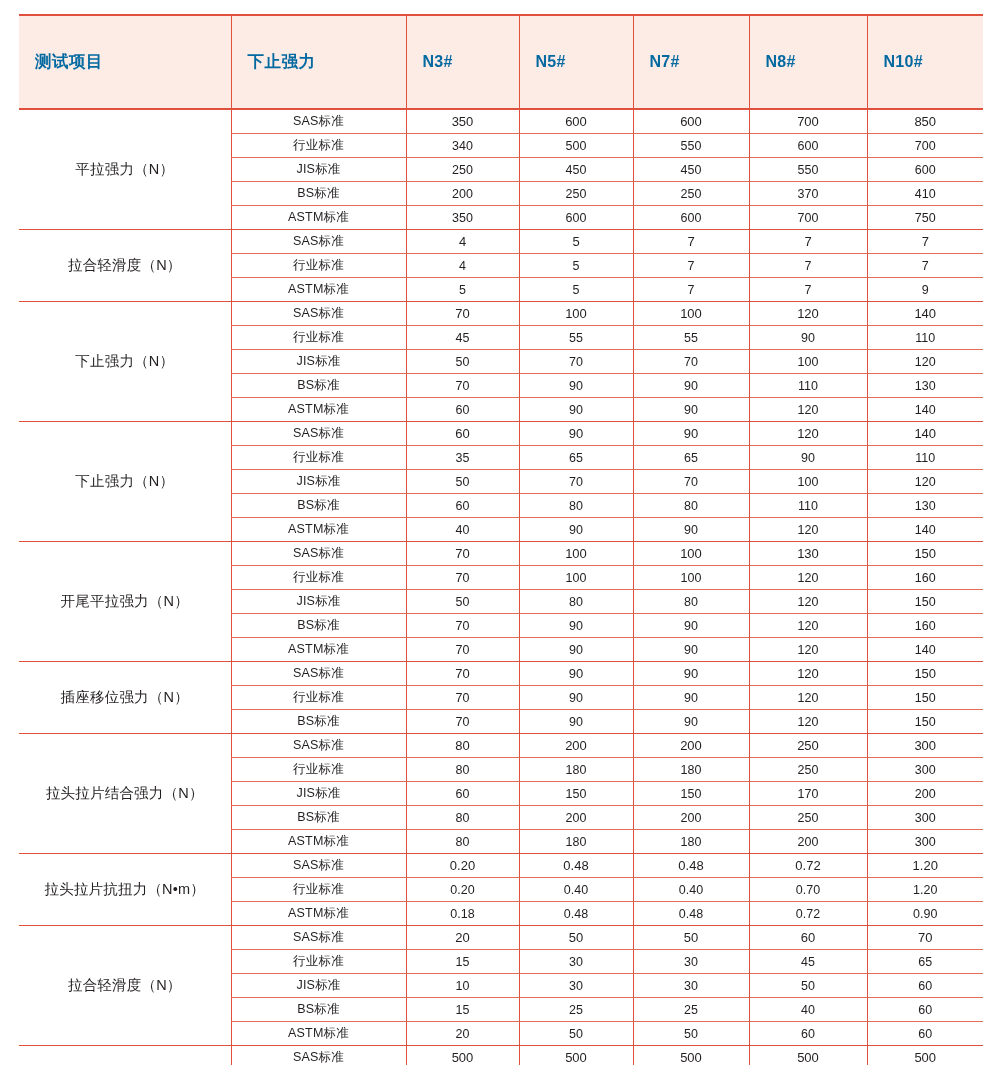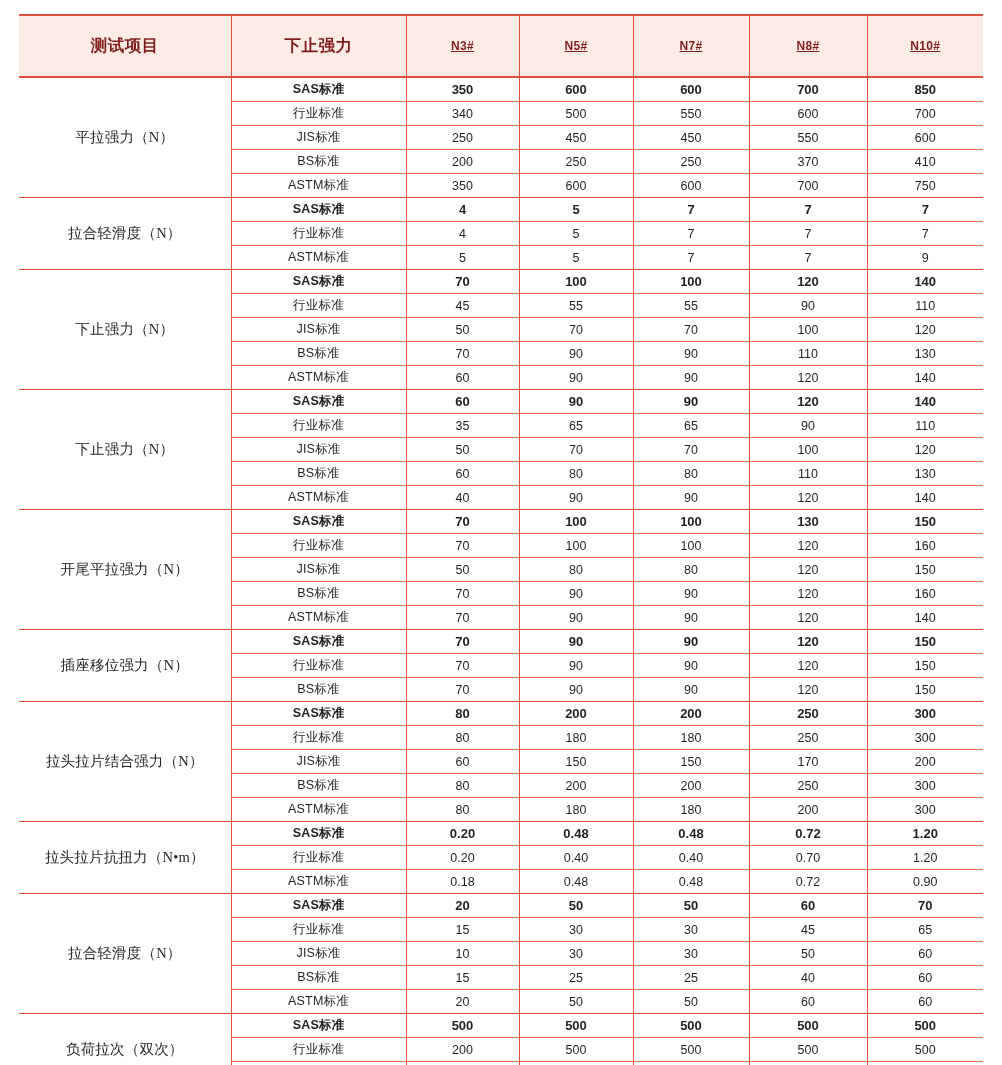--- a/index.html
+++ b/index.html
@@ -34,33 +34,33 @@
   table.spec col.c-std    { width: 175px; }
   table.spec col.c-n3     { width: 113px; }
   table.spec col.c-n5     { width: 114px; }
   table.spec col.c-n7     { width: 116px; }
   table.spec col.c-n8     { width: 118px; }
   table.spec col.c-n10    { width: 116px; }
 
   
   thead th {
     background: #fdece6;
-    color: #7f1d1d;
+    color: #0369a1;
     font-size: 16.5px;
     font-weight: bold;
     letter-spacing: 0.5px;
     height: 60px;
-    padding: 0;
-    text-align: center;
+    padding: 16px;
+    text-align: left;
     vertical-align: middle;
     border-left: 1px solid #e0503c;
     border-bottom: 2px solid #e0503c;
   }
   thead th.first { border-left: none; }
-  thead th.num { font-size: 12px; letter-spacing: 0.3px; text-decoration: underline; }
+  thead th.num { font-size: 16px; letter-spacing: 0.3px; }
 
   
   tbody td {
     height: 23px;
     padding: 0;
     text-align: center;
     vertical-align: middle;
     font-size: 12.5px;
     border-left: 1px solid #e0503c;
     border-bottom: 1px solid #e76b57;
@@ -73,27 +73,27 @@
     font-size: 14.5px;
     letter-spacing: 0.2px;
     color: #231f20;
   }
   tbody td.std {
     font-size: 12.5px;
     letter-spacing: 0.2px;
   }
   tbody td.val { font-size: 12.5px; }
   tbody tr.sas td.val,
-  tbody tr.sas td.std-sas { font-weight: bold; }
+  tbody tr.sas td.std-sas { font-weight: normal; }
   tbody tr.sas td.val { font-size: 13px; }
 
   
   tbody tr.group-start td { border-top: 1.6px solid #e0503c; }
   tbody tr.group-end td { border-bottom: 1.6px solid #e0503c; }
-  tbody td.item { border-top: 1.6px solid #e0503c; border-bottom: 1.6px solid #e0503c; font-family: Liberation Serif, serif; }
+  tbody td.item { border-top: 1.6px solid #e0503c; border-bottom: 1.6px solid #e0503c; }
   tbody tr.group-last-row td { border-bottom: none; }
 
   
   table.spec { border-bottom: 0; }
 </style>
 </head>
 <body>
 
 <div class="page">
 

